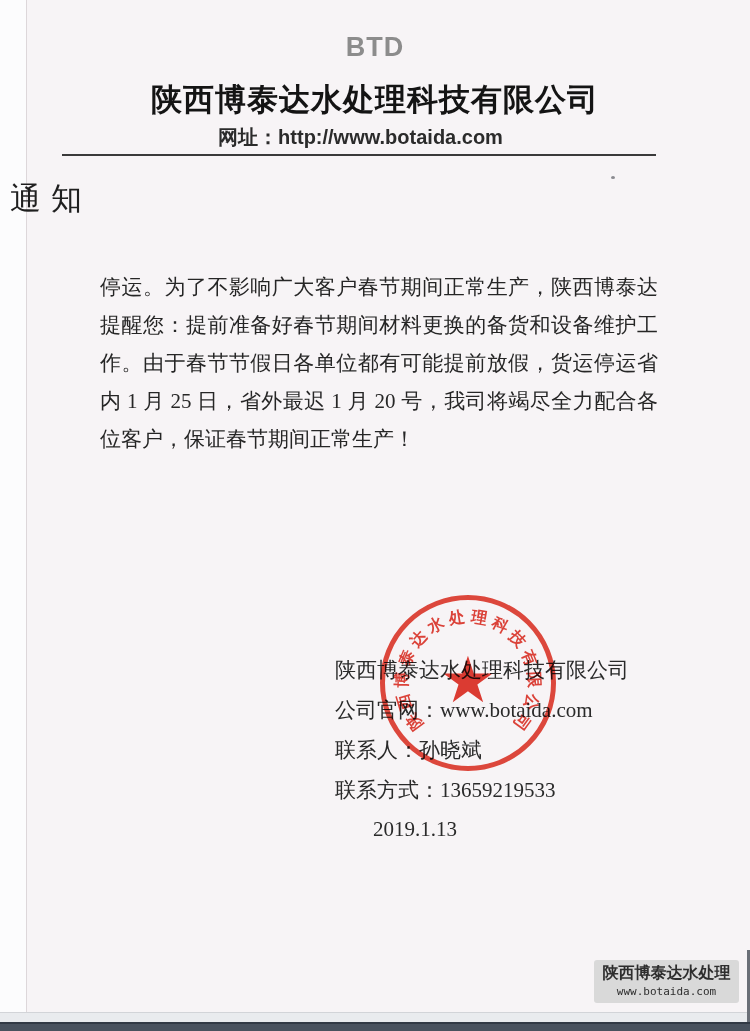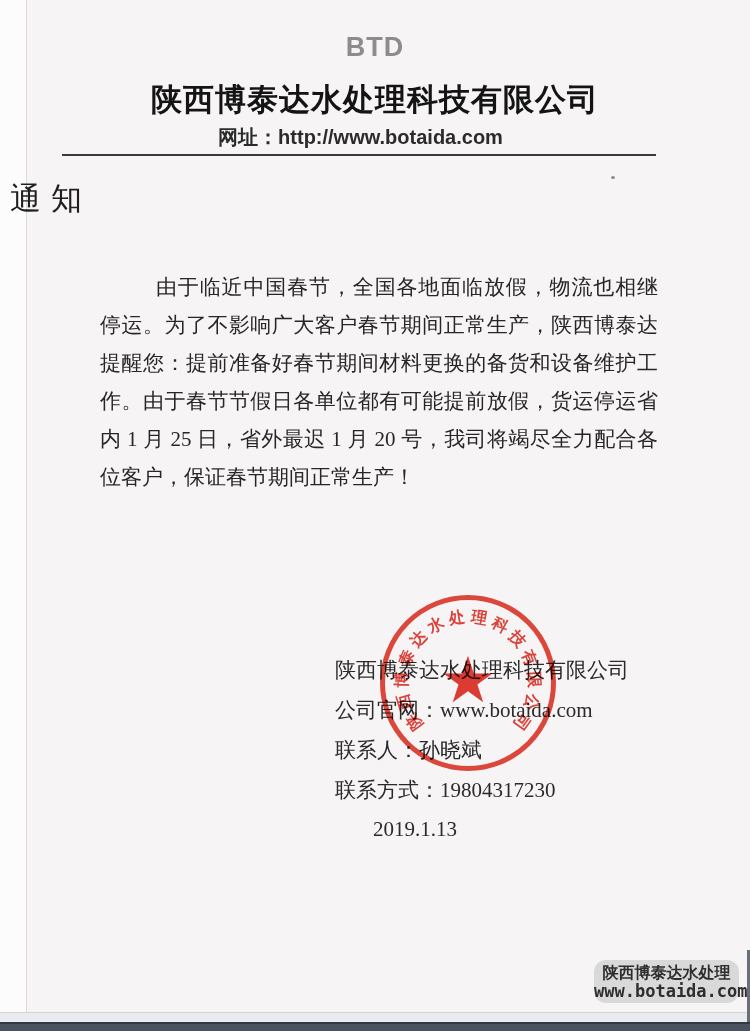--- a/index.html
+++ b/index.html
@@ -98,61 +98,60 @@
   .stamp-arc span{
     position:absolute;left:50%;top:50%;
     width:18px;height:18px;margin-left:-9px;margin-top:-9px;
     text-align:center;
     font-size:16px;font-weight:bold;color:#e0352a;
     line-height:18px;
   }
   
   .wm-box{
     position:absolute;left:594px;top:960px;width:145px;height:43px;
-    background:#d9d9d9;border-radius:12px;
+    background:#d9d9d9;border-radius:3px;
     text-align:center;color:#2e2e2e;
   }
   .wm-line1{
     font-size:16px;line-height:21px;margin-top:2px;
     font-family:"Liberation Sans", sans-serif;font-weight:bold;
   }
   .wm-line2{
-    font-size:17px;line-height:17px;
-    font-family:"DejaVu Sans Mono", monospace;font-weight:bold;
+    font-size:11px;line-height:17px;
+    font-family:"DejaVu Sans Mono", monospace;font-weight:normal;
   }
 </style>
 </head>
 <body>
 
 <div class="page">
 
   <div class="scan-left-strip"></div>
 
   <div class="logo">BTD</div>
   <div class="company-name">陕西博泰达水处理科技有限公司</div>
   <div class="website-line">网址：http://www.botaida.com</div>
   <div class="header-rule"></div>
 
   <div class="doc-title">通知</div>
   <div class="speck"></div>
 
   <div class="body-block">
-    <div class="body-line first">由于临近中国春节，全国各地面临放假，物流也相继</div>
     <div class="body-line">停运。为了不影响广大客户春节期间正常生产，陕西博泰达</div>
     <div class="body-line">提醒您：提前准备好春节期间材料更换的备货和设备维护工</div>
     <div class="body-line">作。由于春节节假日各单位都有可能提前放假，货运停运省</div>
     <div class="body-line">内 1 月 25 日，省外最迟 1 月 20 号，我司将竭尽全力配合各</div>
     <div class="body-line last">位客户，保证春节期间正常生产！</div>
   </div>
 
   <div class="sig-block">
     <div class="sig-line">陕西博泰达水处理科技有限公司</div>
     <div class="sig-line">公司官网：www.botaida.com</div>
     <div class="sig-line">联系人：孙晓斌</div>
-    <div class="sig-line">联系方式：19804317230</div>
+    <div class="sig-line">联系方式：13659219533</div>
     <div class="sig-line date">2019.1.13</div>
   </div>
 
   <div class="stamp">
     <div class="stamp-ring"></div>
     <div class="stamp-arc">
         <span style="transform: rotate(-126deg) translateY(-66px);">陕</span>
         <span style="transform: rotate(-106.615deg) translateY(-66px);">西</span>
         <span style="transform: rotate(-87.2308deg) translateY(-66px);">博</span>
         <span style="transform: rotate(-67.8462deg) translateY(-66px);">泰</span>

